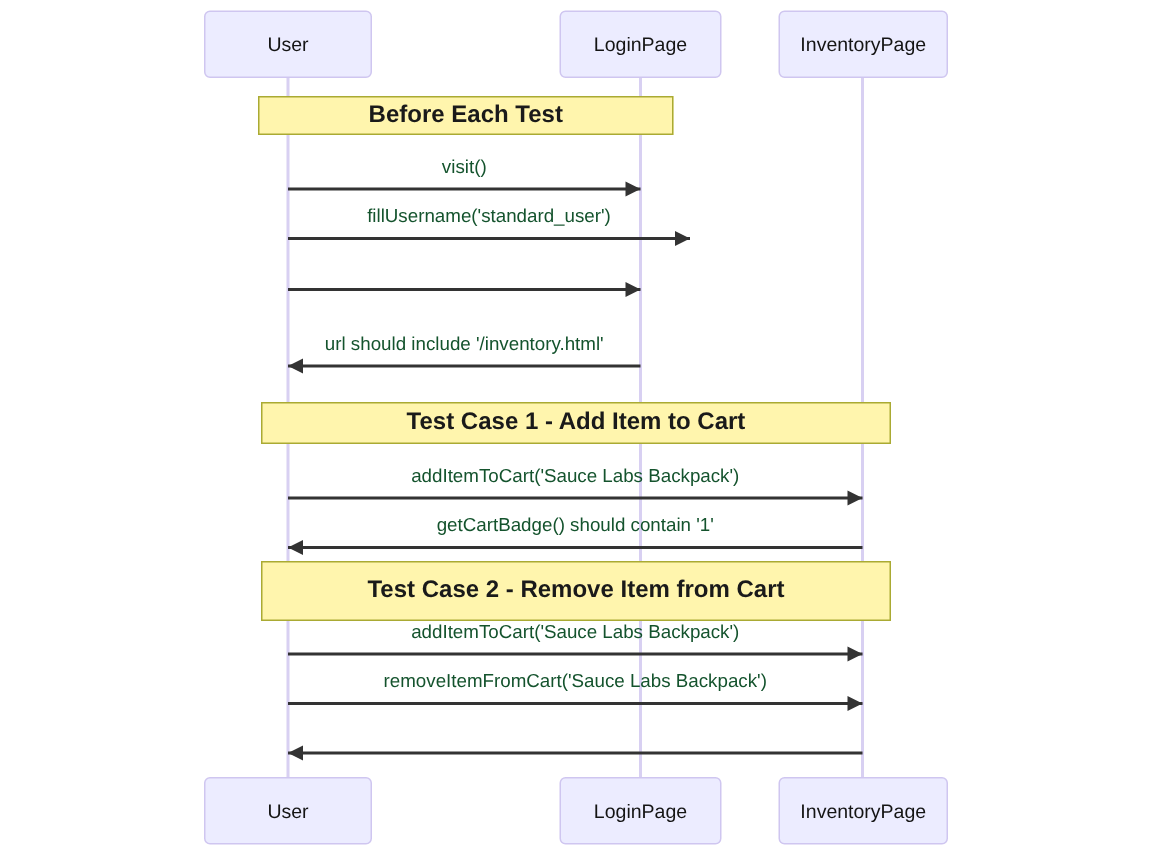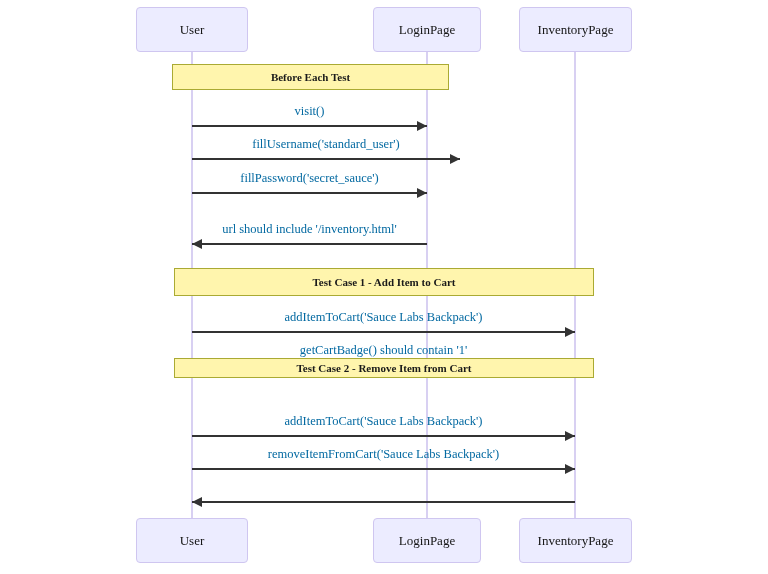--- a/index.html
+++ b/index.html
@@ -1,36 +1,36 @@
 <!DOCTYPE html>
 <html><head>
 <meta charset="utf-8">
 <style>
   html,body{margin:0;padding:0;background:#ffffff;}
   .canvas{
     position:relative;width:768px;height:574px;background:#ffffff;overflow:hidden;
-    font-family:Liberation Serif, serif;
+    font-family:Liberation Sans, sans-serif;
   }
   .actor{
     position:absolute;height:45px;background:#ECECFF;border:1px solid #CFC6F0;
     border-radius:4px;display:flex;align-items:center;justify-content:center;
     font-size:13px;color:#141414;box-sizing:border-box;z-index:3;
   }
   .lifeline{
     position:absolute;width:2px;background:#D8D0F2;top:52px;height:466px;z-index:1;
   }
   .note{
     position:absolute;background:#FFF5AD;border:1px solid #AAAA33;box-sizing:border-box;
     display:flex;align-items:center;justify-content:center;
-    font-size:11px;font-weight:600;color:#1a1a1a;z-index:4;
+    font-size:16px;font-weight:600;color:#1a1a1a;z-index:4;
   }
   .msg{position:absolute;height:27px;z-index:2;}
   .msg-text{
     position:absolute;left:0;right:0;top:0;text-align:center;
-    font-size:12.5px;color:#0369a1;white-space:nowrap;
+    font-size:12.5px;color:#14532d;white-space:nowrap;
   }
   .msg-line{position:absolute;left:0;right:0;top:21px;height:1.6px;background:#333333;}
   .msg-line.dir-right::after{
     content:'';position:absolute;right:0;top:-4.2px;width:0;height:0;
     border-left:10px solid #333333;border-top:5px solid transparent;border-bottom:5px solid transparent;
   }
   .msg-line.dir-left::after{
     content:'';position:absolute;left:0;top:-4.2px;width:0;height:0;
     border-right:10px solid #333333;border-top:5px solid transparent;border-bottom:5px solid transparent;
   }
@@ -63,34 +63,33 @@
   <div class="actor" style="left:519px;top:518px;width:113px">
     <span>InventoryPage</span>
   </div>
 
   <div class="note" style="left:172px;top:64px;width:277px;height:26px">
     <span>Before Each Test</span>
   </div>
   <div class="note" style="left:174px;top:268px;width:420px;height:28px">
     <span>Test Case 1 - Add Item to Cart</span>
   </div>
-  <div class="note" style="left:174px;top:358px;width:420px;height:20px">
+  <div class="note" style="left:174px;top:374px;width:420px;height:40px">
     <span>Test Case 2 - Remove Item from Cart</span>
   </div>
 
   <div class="msg" style="left:192px;top:104px;width:235px">
     <div class="msg-text">visit()</div>
     <div class="msg-line dir-right"></div>
   </div>
   <div class="msg" style="left:192px;top:137px;width:268px">
     <div class="msg-text">fillUsername('standard_user')</div>
     <div class="msg-line dir-right"></div>
   </div>
   <div class="msg" style="left:192px;top:171px;width:235px">
-    <div class="msg-text">fillPassword('secret_sauce')</div>
     <div class="msg-line dir-right"></div>
   </div>
   <div class="msg" style="left:192px;top:222px;width:235px">
     <div class="msg-text">url should include '/inventory.html'</div>
     <div class="msg-line dir-left"></div>
   </div>
 
   <div class="msg" style="left:192px;top:310px;width:383px">
     <div class="msg-text">addItemToCart('Sauce Labs Backpack')</div>
     <div class="msg-line dir-right"></div>

